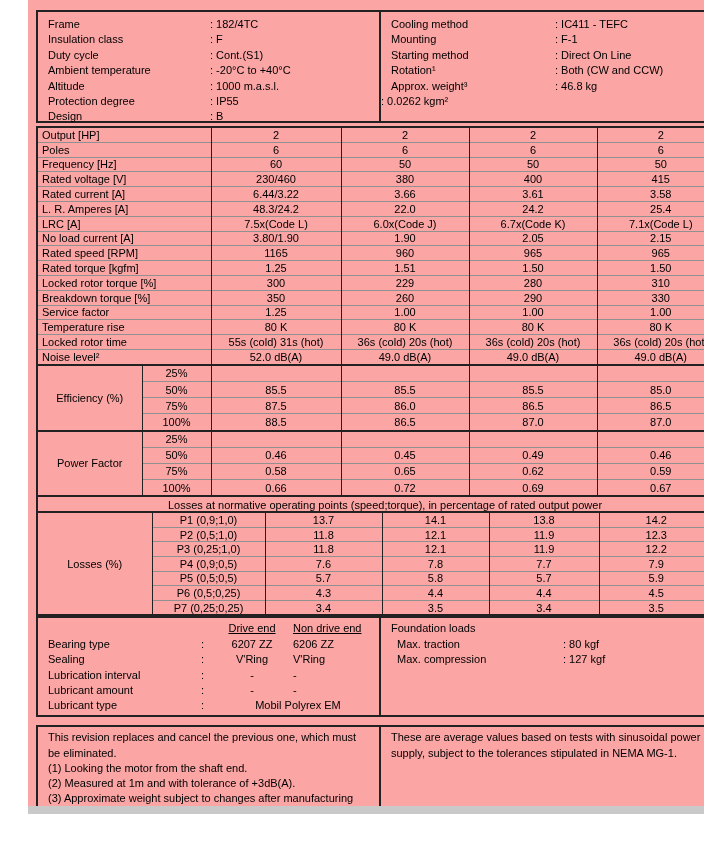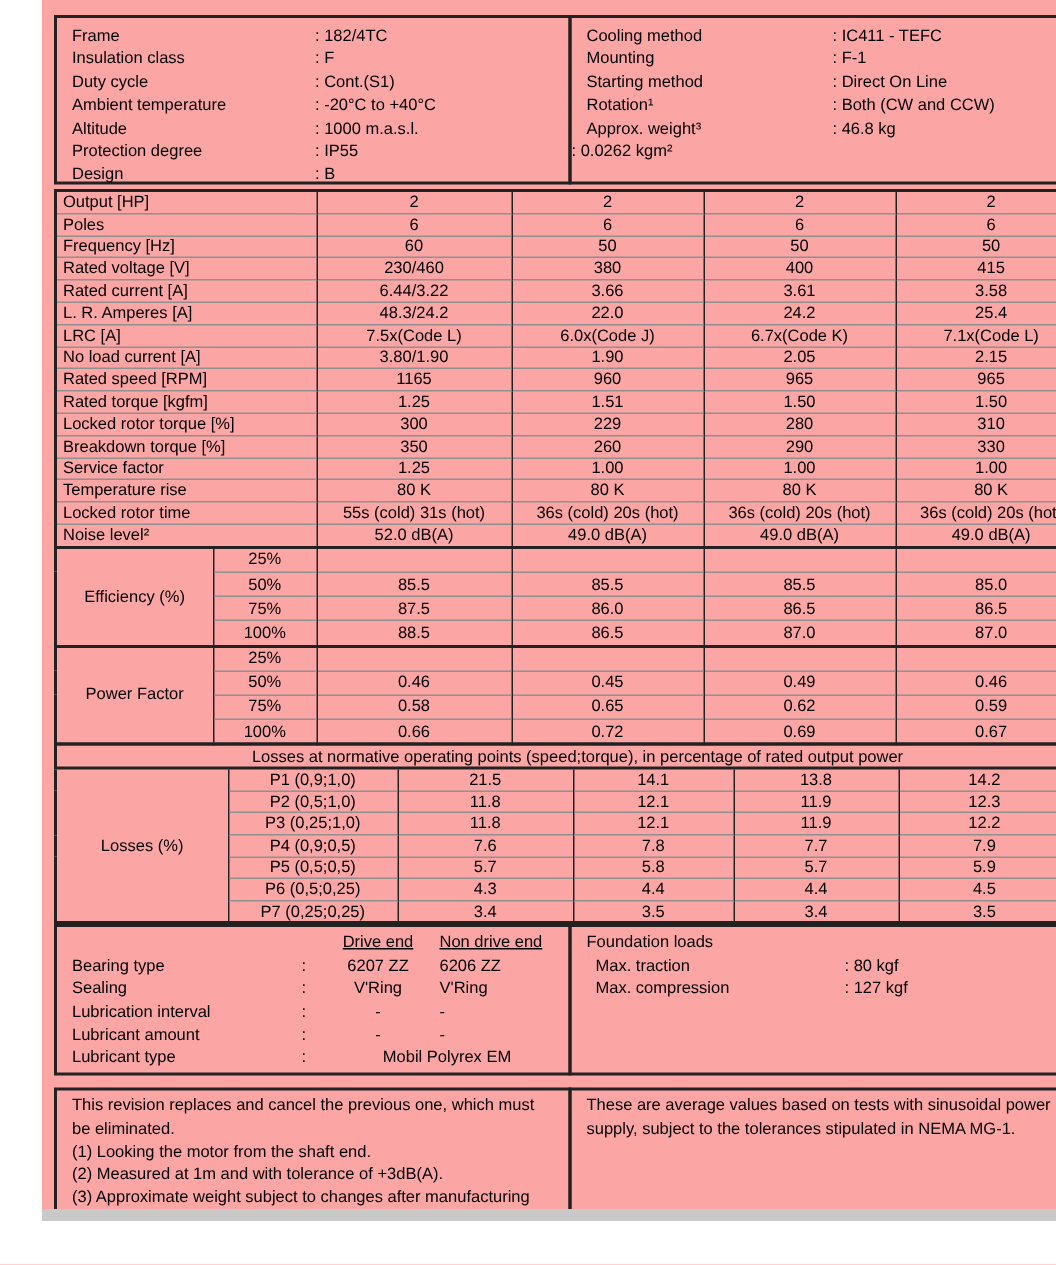--- a/index.html
+++ b/index.html
@@ -344,21 +344,21 @@
           <col style="width:113px">
           <col style="width:117px">
           <col style="width:107px">
           <col style="width:110px">
           <col style="width:115px">
         </colgroup>
       <tbody>
         <tr>
             <td class="grp" rowspan="7">Losses (%)</td>
             <td>P1 (0,9;1,0)</td>
-            <td>21.5</td>
+            <td>13.7</td>
             <td>14.1</td>
             <td>13.8</td>
             <td>14.2</td>
           </tr>
         <tr>
             <td>P2 (0,5;1,0)</td>
             <td>11.8</td>
             <td>12.1</td>
             <td>11.9</td>
             <td>12.3</td>

